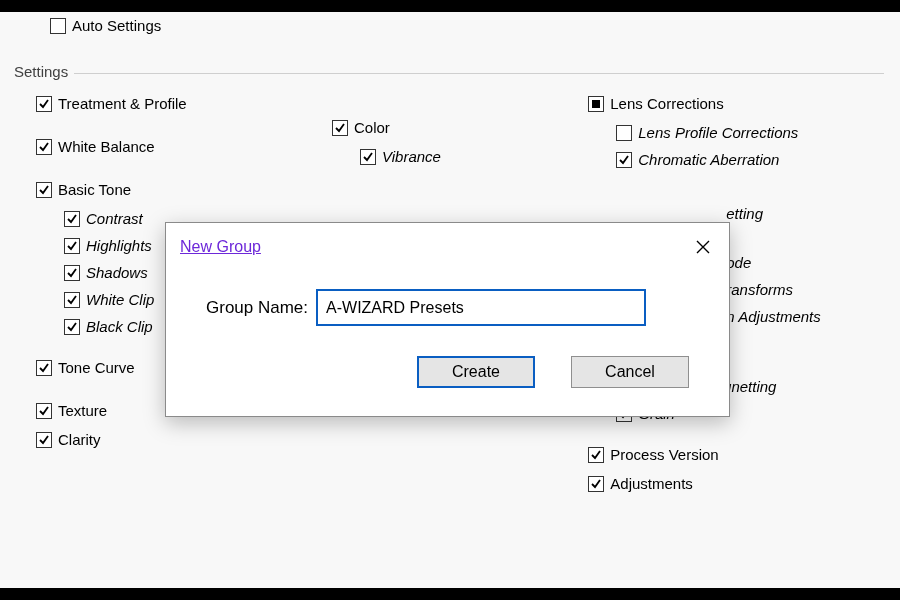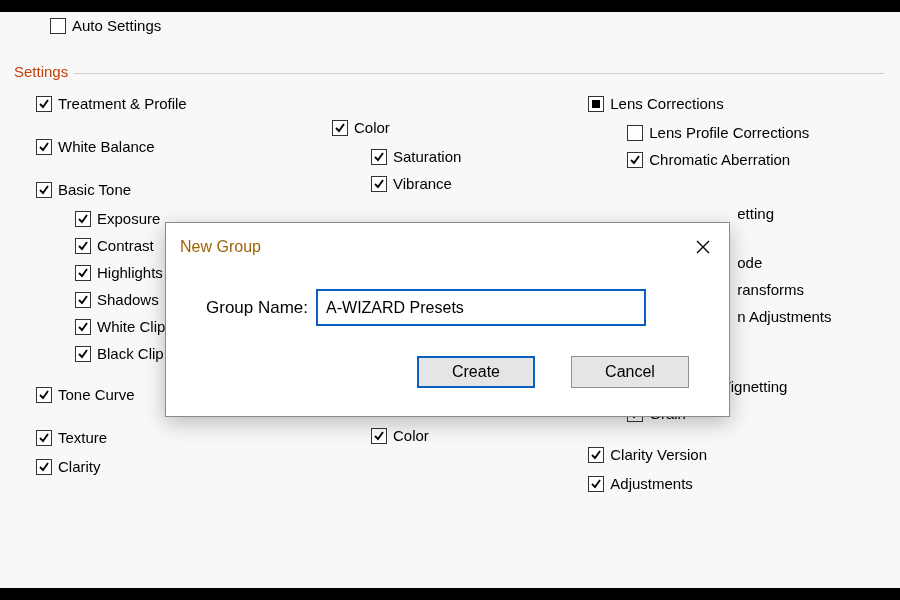--- a/index.html
+++ b/index.html
@@ -51,21 +51,21 @@
       padding: 0;
       position: relative;
     }
     .settings-fieldset .legend {
       position: absolute;
       top: -11px;
       left: -4px;
       background: #f8f8f8;
       padding: 0 6px 0 2px;
       font-size: 15px;
-      color: #c2410c;
+      color: #404040;
     }
 
     .columns {
       display: flex;
       flex-direction: row;
       padding-top: 20px;
       gap: 0;
     }
     .col {
       display: flex;
@@ -75,21 +75,21 @@
     .col2 { width: 280px; padding-left: 20px; padding-top: 24px; }
     .col3 { width: 300px; padding-left: 0; }
 
     .check-row {
       display: flex;
       align-items: center;
       line-height: 1;
       margin-bottom: 10px;
       height: 19px;
     }
-    .check-row.indent1 { margin-left: 39px; }
+    .check-row.indent1 { margin-left: 28px; font-style: italic; }
     .check-row.tight { margin-bottom: 8px; }
 
     .checkbox {
       width: 16px;
       height: 16px;
       border: 1.5px solid #333;
       background: #fff;
       margin-right: 6px;
       display: inline-flex;
       align-items: center;
@@ -119,21 +119,22 @@
       z-index: 10;
     }
     .modal-header {
       display: flex;
       justify-content: space-between;
       align-items: center;
       padding: 10px 10px 0 14px;
     }
     .modal-title {
       font-size: 16px;
-      color: #a16207;
+      color: #6d28d9;
+      text-decoration: underline;
     }
     .modal-close {
       width: 32px;
       height: 28px;
       display: flex;
       align-items: center;
       justify-content: center;
       cursor: pointer;
     }
     .modal-close svg { display: block; }
@@ -228,28 +229,20 @@
               </svg>
             </span>
           <span>Basic Tone</span>
         </div>
         <div class="check-row indent1 tight">
           <span class="checkbox">
               <svg width="12" height="12" viewBox="0 0 12 12">
                 <path d="M2 6 L5 9 L10 2" stroke="#000" stroke-width="1.8" fill="none"></path>
               </svg>
             </span>
-          <span>Exposure</span>
-        </div>
-        <div class="check-row indent1 tight">
-          <span class="checkbox">
-              <svg width="12" height="12" viewBox="0 0 12 12">
-                <path d="M2 6 L5 9 L10 2" stroke="#000" stroke-width="1.8" fill="none"></path>
-              </svg>
-            </span>
           <span>Contrast</span>
         </div>
         <div class="check-row indent1 tight">
           <span class="checkbox">
               <svg width="12" height="12" viewBox="0 0 12 12">
                 <path d="M2 6 L5 9 L10 2" stroke="#000" stroke-width="1.8" fill="none"></path>
               </svg>
             </span>
           <span>Highlights</span>
         </div>
@@ -306,28 +299,20 @@
       </div>
 
       <div class="col col2">
         <div class="check-row">
           <span class="checkbox">
               <svg width="12" height="12" viewBox="0 0 12 12">
                 <path d="M2 6 L5 9 L10 2" stroke="#000" stroke-width="1.8" fill="none"></path>
               </svg>
             </span>
           <span>Color</span>
-        </div>
-        <div class="check-row indent1 tight">
-          <span class="checkbox">
-              <svg width="12" height="12" viewBox="0 0 12 12">
-                <path d="M2 6 L5 9 L10 2" stroke="#000" stroke-width="1.8" fill="none"></path>
-              </svg>
-            </span>
-          <span>Saturation</span>
         </div>
         <div class="check-row indent1 tight">
           <span class="checkbox">
               <svg width="12" height="12" viewBox="0 0 12 12">
                 <path d="M2 6 L5 9 L10 2" stroke="#000" stroke-width="1.8" fill="none"></path>
               </svg>
             </span>
           <span>Vibrance</span>
         </div>
 
@@ -416,21 +401,21 @@
             </span>
           <span>Grain</span>
         </div>
         <div class="spacer-sm"></div>
         <div class="check-row">
           <span class="checkbox">
               <svg width="12" height="12" viewBox="0 0 12 12">
                 <path d="M2 6 L5 9 L10 2" stroke="#000" stroke-width="1.8" fill="none"></path>
               </svg>
             </span>
-          <span>Clarity Version</span>
+          <span>Process Version</span>
         </div>
         <div class="check-row">
           <span class="checkbox">
               <svg width="12" height="12" viewBox="0 0 12 12">
                 <path d="M2 6 L5 9 L10 2" stroke="#000" stroke-width="1.8" fill="none"></path>
               </svg>
             </span>
           <span>Adjustments</span>
         </div>
       </div>

